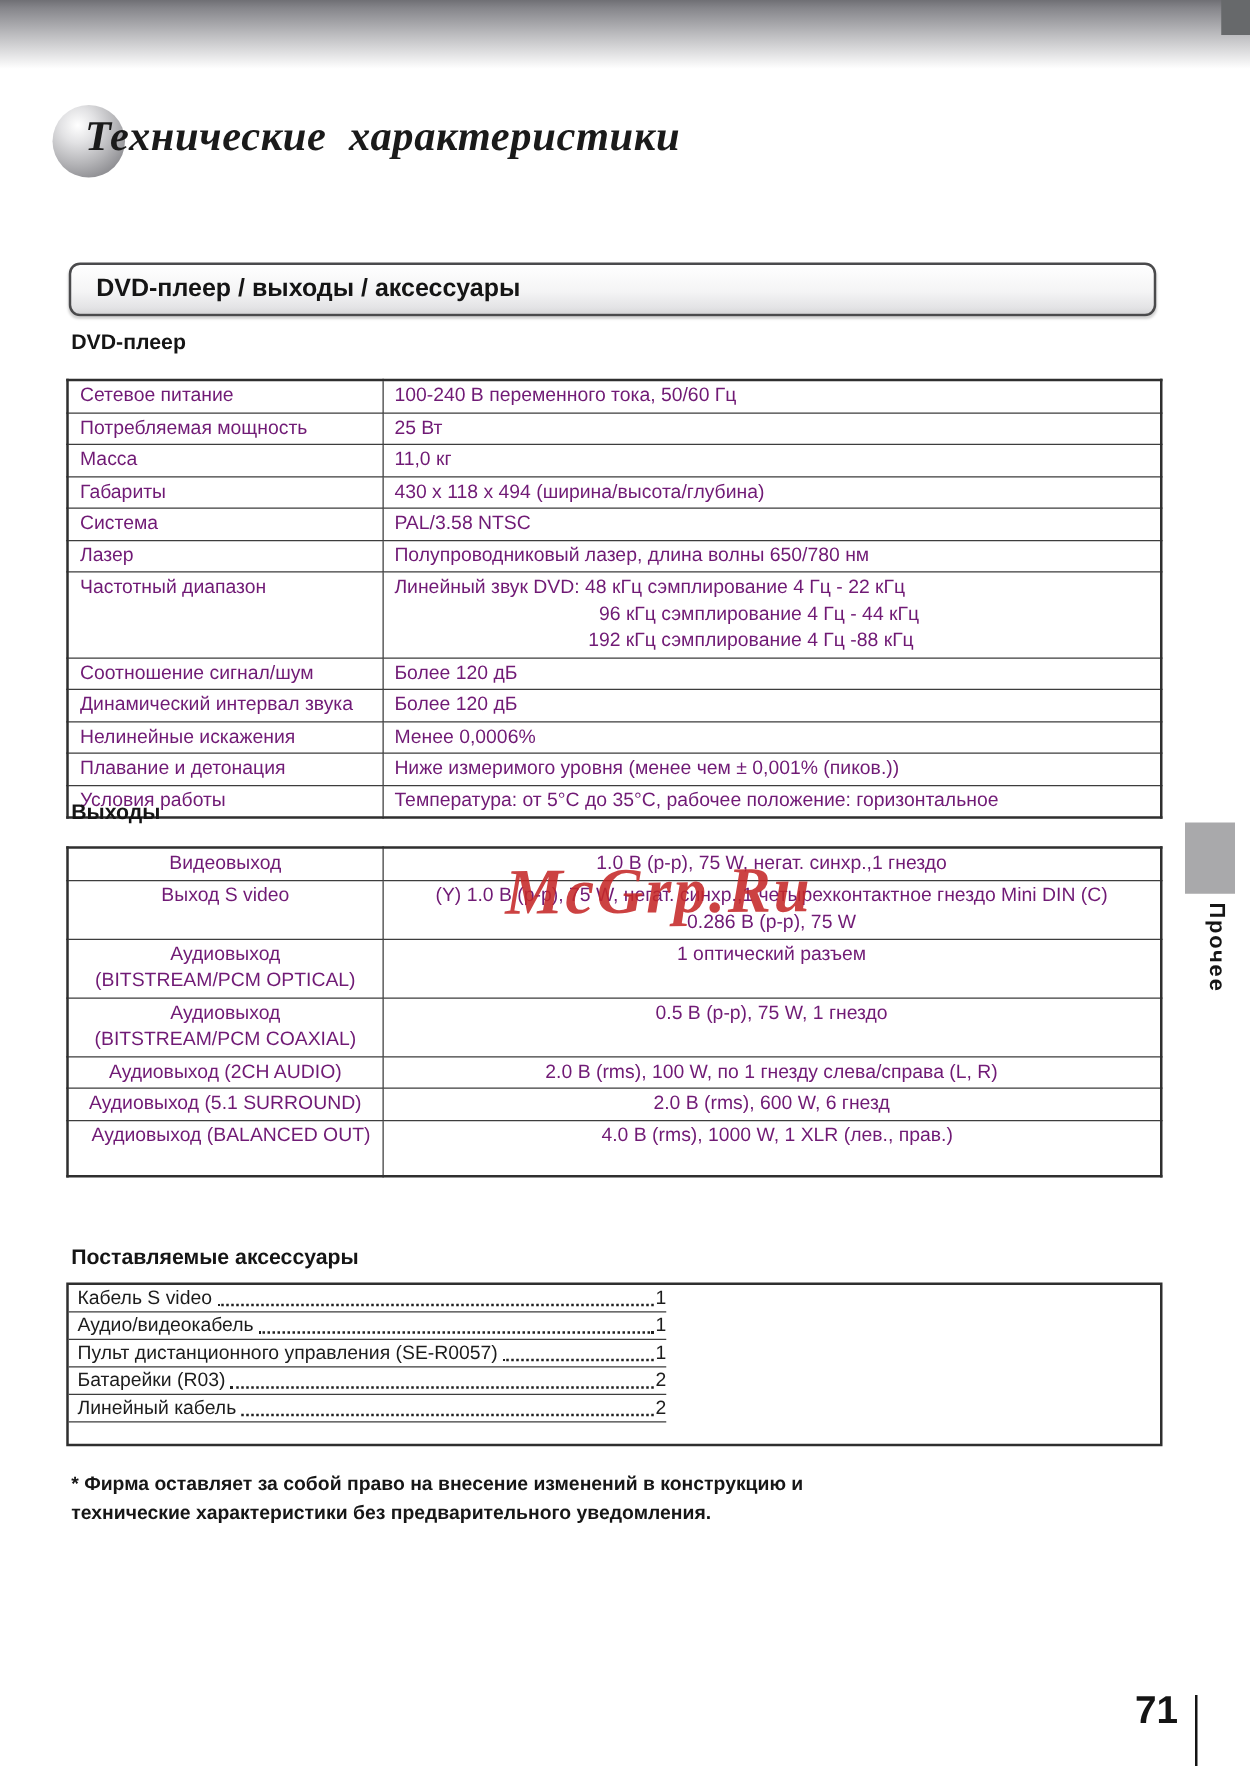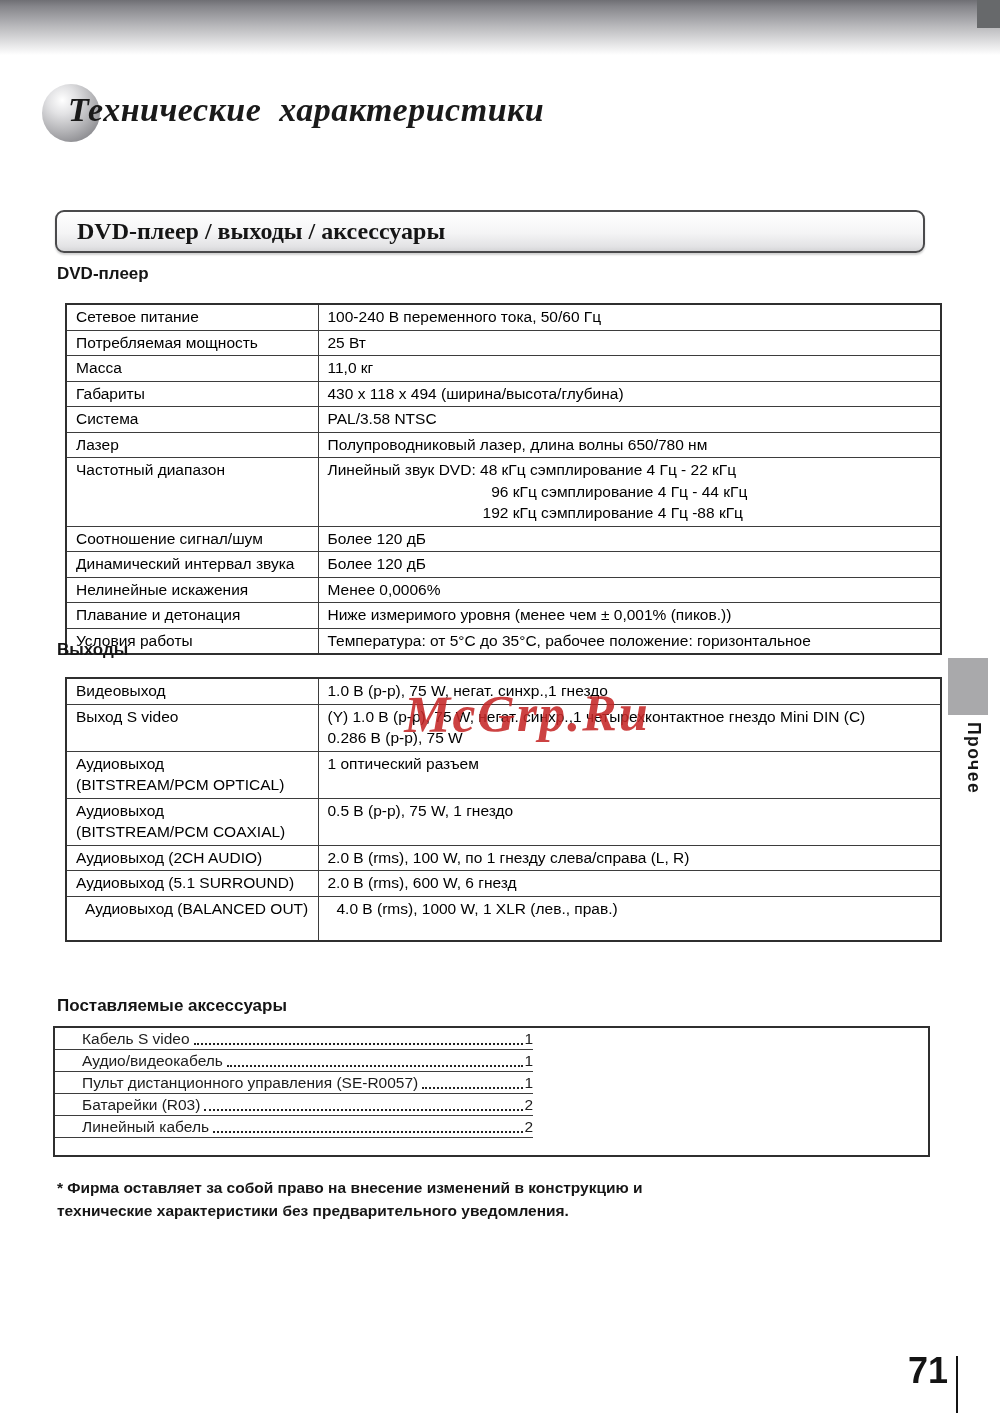--- a/index.html
+++ b/index.html
@@ -21,47 +21,47 @@
     background:radial-gradient(circle at 35% 28%,#ffffff 0%,#e2e2e4 25%,#b5b5b8 55%,#909094 78%,#7d7d81 100%);}
   .chapter-title{position:absolute;left:26px;top:7px;white-space:nowrap;margin:0;
     font-family:"Liberation Serif","DejaVu Serif",serif;font-style:italic;font-weight:bold;
     font-size:34px;color:#1a1a1a;word-spacing:9px;letter-spacing:.5px;}
 
   
   .section-box{position:absolute;left:55px;top:210px;width:866px;height:39px;
     border:2px solid #4a4a4c;border-radius:9px;
     background:linear-gradient(180deg,#ffffff 0%,#f4f4f5 55%,#e3e3e5 88%,#d6d6d8 100%);
     box-shadow:0 2px 2px rgba(0,0,0,0.18);}
-  .section-box-label{font-size:24px;font-weight:bold;line-height:39px;padding-left:20px;color:#151515;font-family:Liberation Serif, serif;}
+  .section-box-label{font-size:20px;font-weight:bold;line-height:39px;padding-left:20px;color:#151515;}
 
   .subheading{position:absolute;font-size:17px;font-weight:bold;color:#151515;white-space:nowrap;}
   .h-player{left:57px;top:264px;}
   .h-outputs{left:57px;top:640px;}
   .h-accessories{left:57px;top:996px;}
 
   
-  table.spec{position:absolute;left:65px;width:877px;border-collapse:collapse;table-layout:fixed;
-    font-size:15.5px;color:#000000;background:#fff;}
+  table.spec{position:absolute;left:53px;width:877px;border-collapse:collapse;table-layout:fixed;
+    font-size:15.5px;color:#701a75;background:#fff;}
   table.spec{border:2px solid #2f2f2f;}
   table.spec td{border:1px solid #3d3d3d;vertical-align:top;padding:1px 9px 2px 9px;
     line-height:21.5px;white-space:pre-wrap;overflow:hidden;}
   table.spec col.c1{width:252px;}
   .t-player{top:303px;}
-  .t-outputs{top:677px;}
+  .t-outputs{top:677px;text-align:center;}
   tr.h22 td{height:19px;}
   tr.h45 td{height:42px;}
   tr.h42 td{height:39px;}
   tr.h66 td{height:63px;}
   tr.h24 td{height:40px;padding-left:18px;}
 
   
   .acc-box{position:absolute;left:53px;top:1026px;width:873px;border:2px solid #2f2f2f;background:#fff;}
   .acc-row{height:22px;border-bottom:1px solid #3d3d3d;display:flex;align-items:flex-end;
     padding:0 0 1px 7px;font-size:15.5px;box-sizing:border-box;width:478px;}
-  .acc-label{white-space:nowrap;padding-right:4px;margin-left:20px;}
+  .acc-label{white-space:nowrap;padding-right:4px;}
   .acc-dots{flex:1 1 auto;border-bottom:2px dotted #222;margin:0 0 3px 0;min-width:20px;}
   .acc-count{padding-left:1px;}
   .acc-spacer{height:17px;}
 
   
   .watermark{position:absolute;left:404px;top:684px;z-index:30;
     font-family:"Liberation Serif","DejaVu Serif",serif;font-weight:bold;font-style:italic;
     font-size:52px;color:#c62828;opacity:.88;letter-spacing:2px;white-space:nowrap;
     transform:rotate(-.5deg);}
 
@@ -69,21 +69,21 @@
   .side-tab-box{position:absolute;left:948px;top:658px;width:40px;height:57px;background:#a9a9ab;}
   .side-tab-label{position:absolute;left:950px;top:722px;width:34px;
     writing-mode:vertical-rl;font-size:17.5px;font-weight:bold;color:#161616;
     letter-spacing:1.5px;text-align:left;}
 
   
   .footnote{position:absolute;left:57px;top:1176px;width:640px;
     font-size:15.5px;font-weight:bold;line-height:23px;white-space:pre-line;color:#161616;}
 
   
-  .page-number{position:absolute;left:908px;top:1350px;font-size:36px;font-weight:bold;color:#141414;}
+  .page-number{position:absolute;left:908px;top:1350px;font-size:31px;font-weight:bold;color:#141414;}
   .footer-rule{position:absolute;left:956px;top:1356px;width:2px;height:57px;background:#141414;}
 </style>
 </head>
 <body>
 
 <div id="page">
 
   <div class="topbar"></div>
   <div class="corner-square"></div>
 

